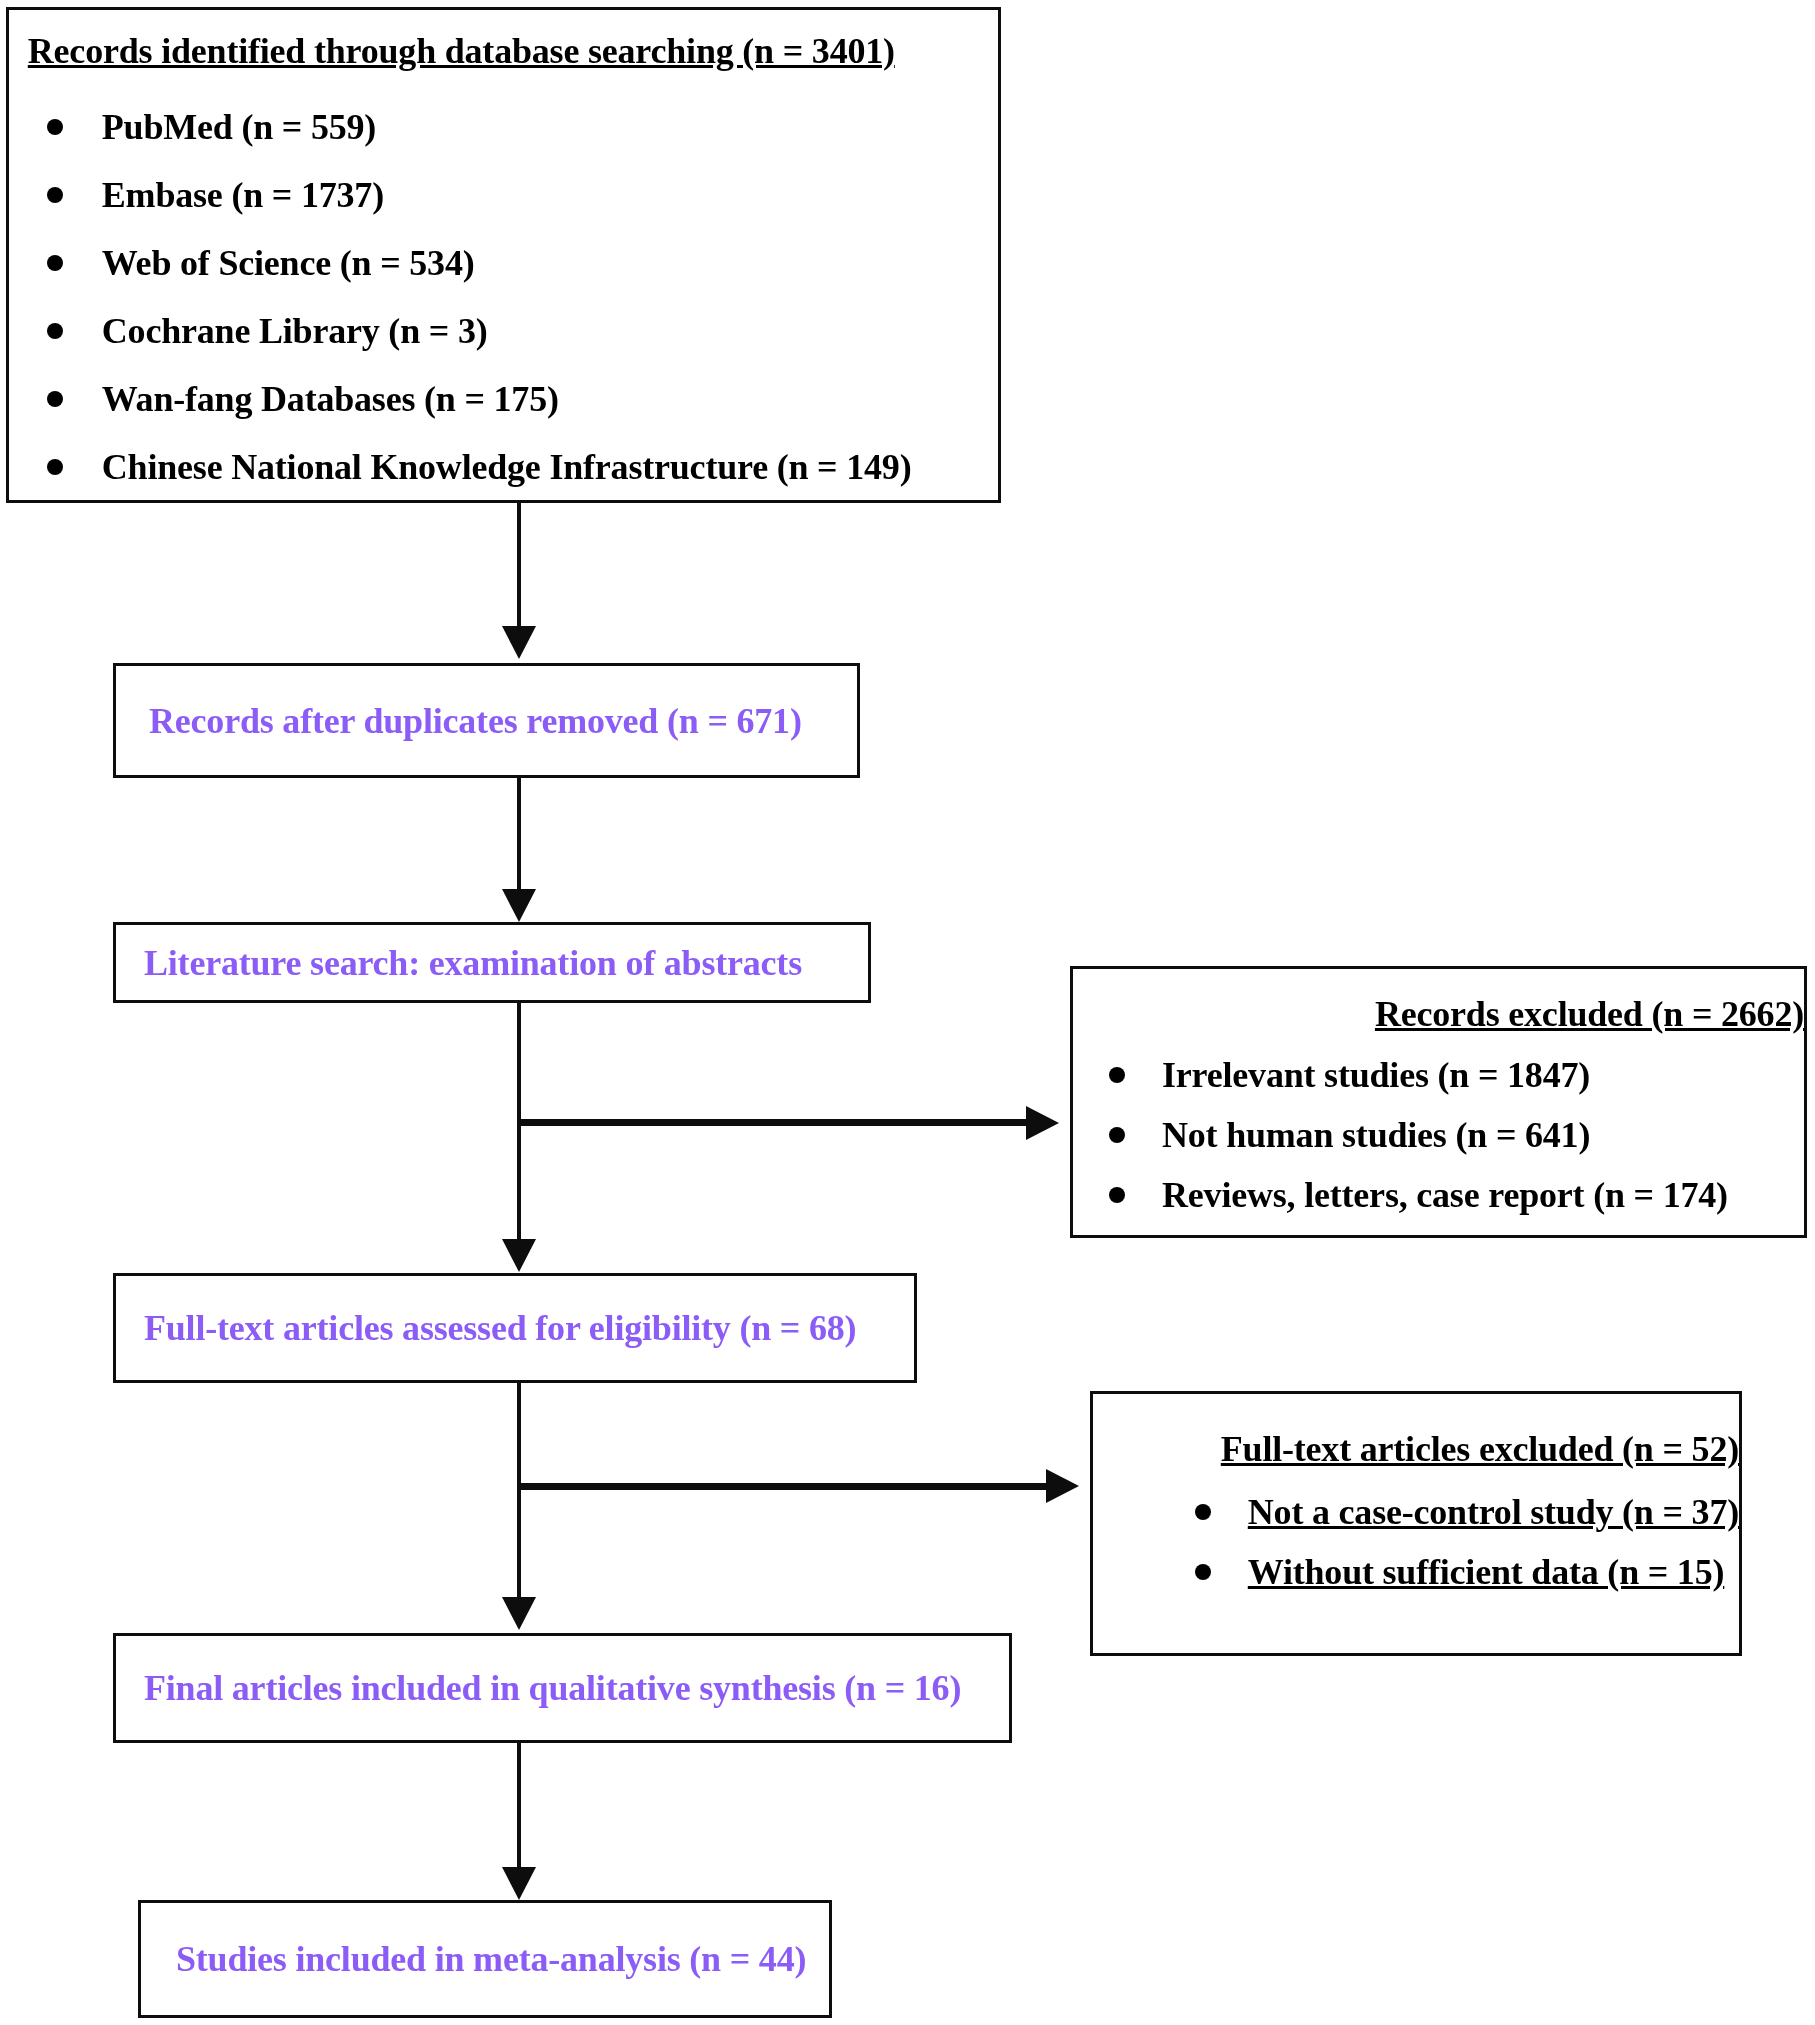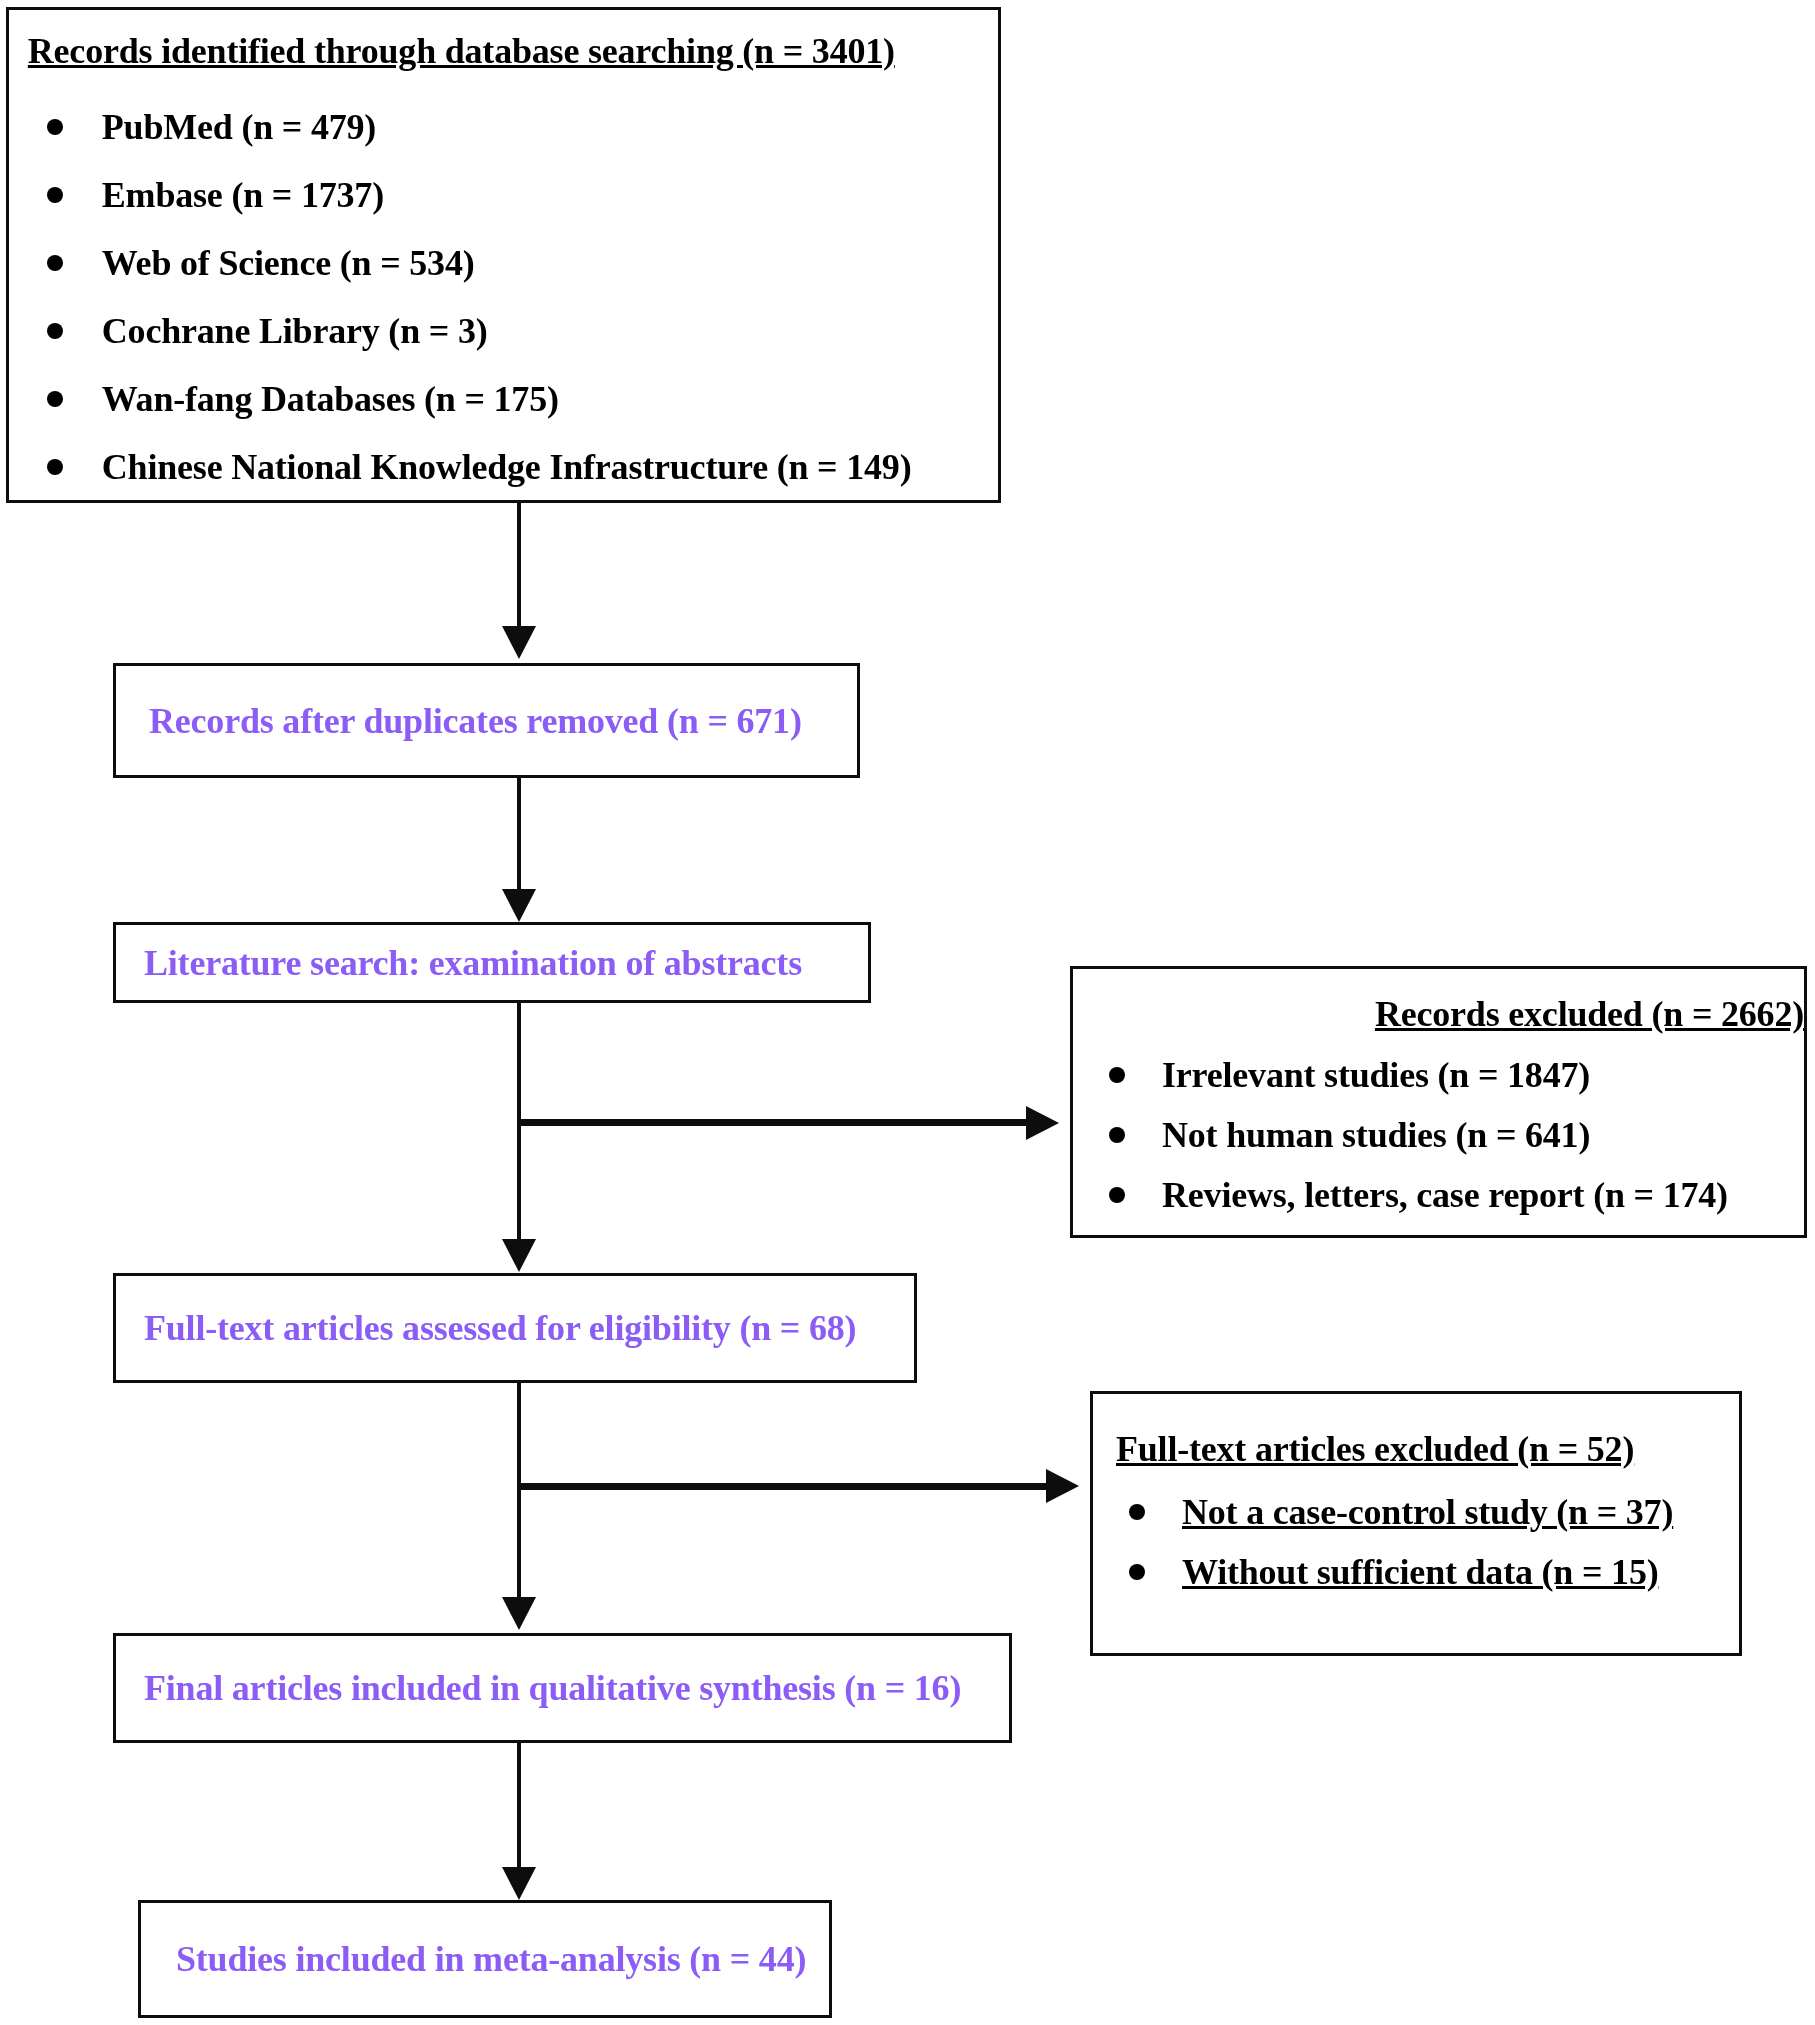--- a/index.html
+++ b/index.html
@@ -131,21 +131,21 @@
 </style>
 </head>
 <body>
 
 <div id="canvas">
 
   <div class="box" id="box-identification">
     <div class="box-inner" style="justify-content:flex-start;">
       <div class="heading">Records identified through database searching (n = 3401)</div>
       <ul class="bullets">
-        <li><span class="dot"></span><span>PubMed (n = 479)</span></li>
+        <li><span class="dot"></span><span>PubMed (n = 559)</span></li>
         <li><span class="dot"></span><span>Embase (n = 1737)</span></li>
         <li><span class="dot"></span><span>Web of Science (n = 534)</span></li>
         <li><span class="dot"></span><span>Cochrane Library (n = 3)</span></li>
         <li><span class="dot"></span><span>Wan-fang Databases (n = 175)</span></li>
         <li><span class="dot"></span><span>Chinese National Knowledge Infrastructure (n = 149)</span></li>
       </ul>
     </div>
   </div>
 
   <div class="vline" style="left:517px; top:503px; height:126px;"></div>
@@ -189,21 +189,21 @@
     </div>
   </div>
 
   <div class="vline" style="left:517px; top:1383px; height:216px;"></div>
   <div class="arrow-down" style="left:502px; top:1597px;"></div>
 
   <div class="hline" style="left:519px; top:1483px; width:528px;"></div>
   <div class="arrow-right" style="left:1046px; top:1469px;"></div>
 
   <div class="box" id="box-fulltext-excluded">
-    <div class="box-inner" style="justify-content:flex-start;">
+    <div class="box-inner" style="justify-content:flex-start;align-items:flex-end;">
       <div class="heading">Full-text articles excluded (n = 52)</div>
       <ul class="bullets">
         <li><span class="dot"></span><span>Not a case-control study (n = 37)</span></li>
         <li><span class="dot"></span><span>Without sufficient data (n = 15)</span></li>
       </ul>
     </div>
   </div>
 
   <div class="box" id="box-qualitative">
     <div class="box-inner">

